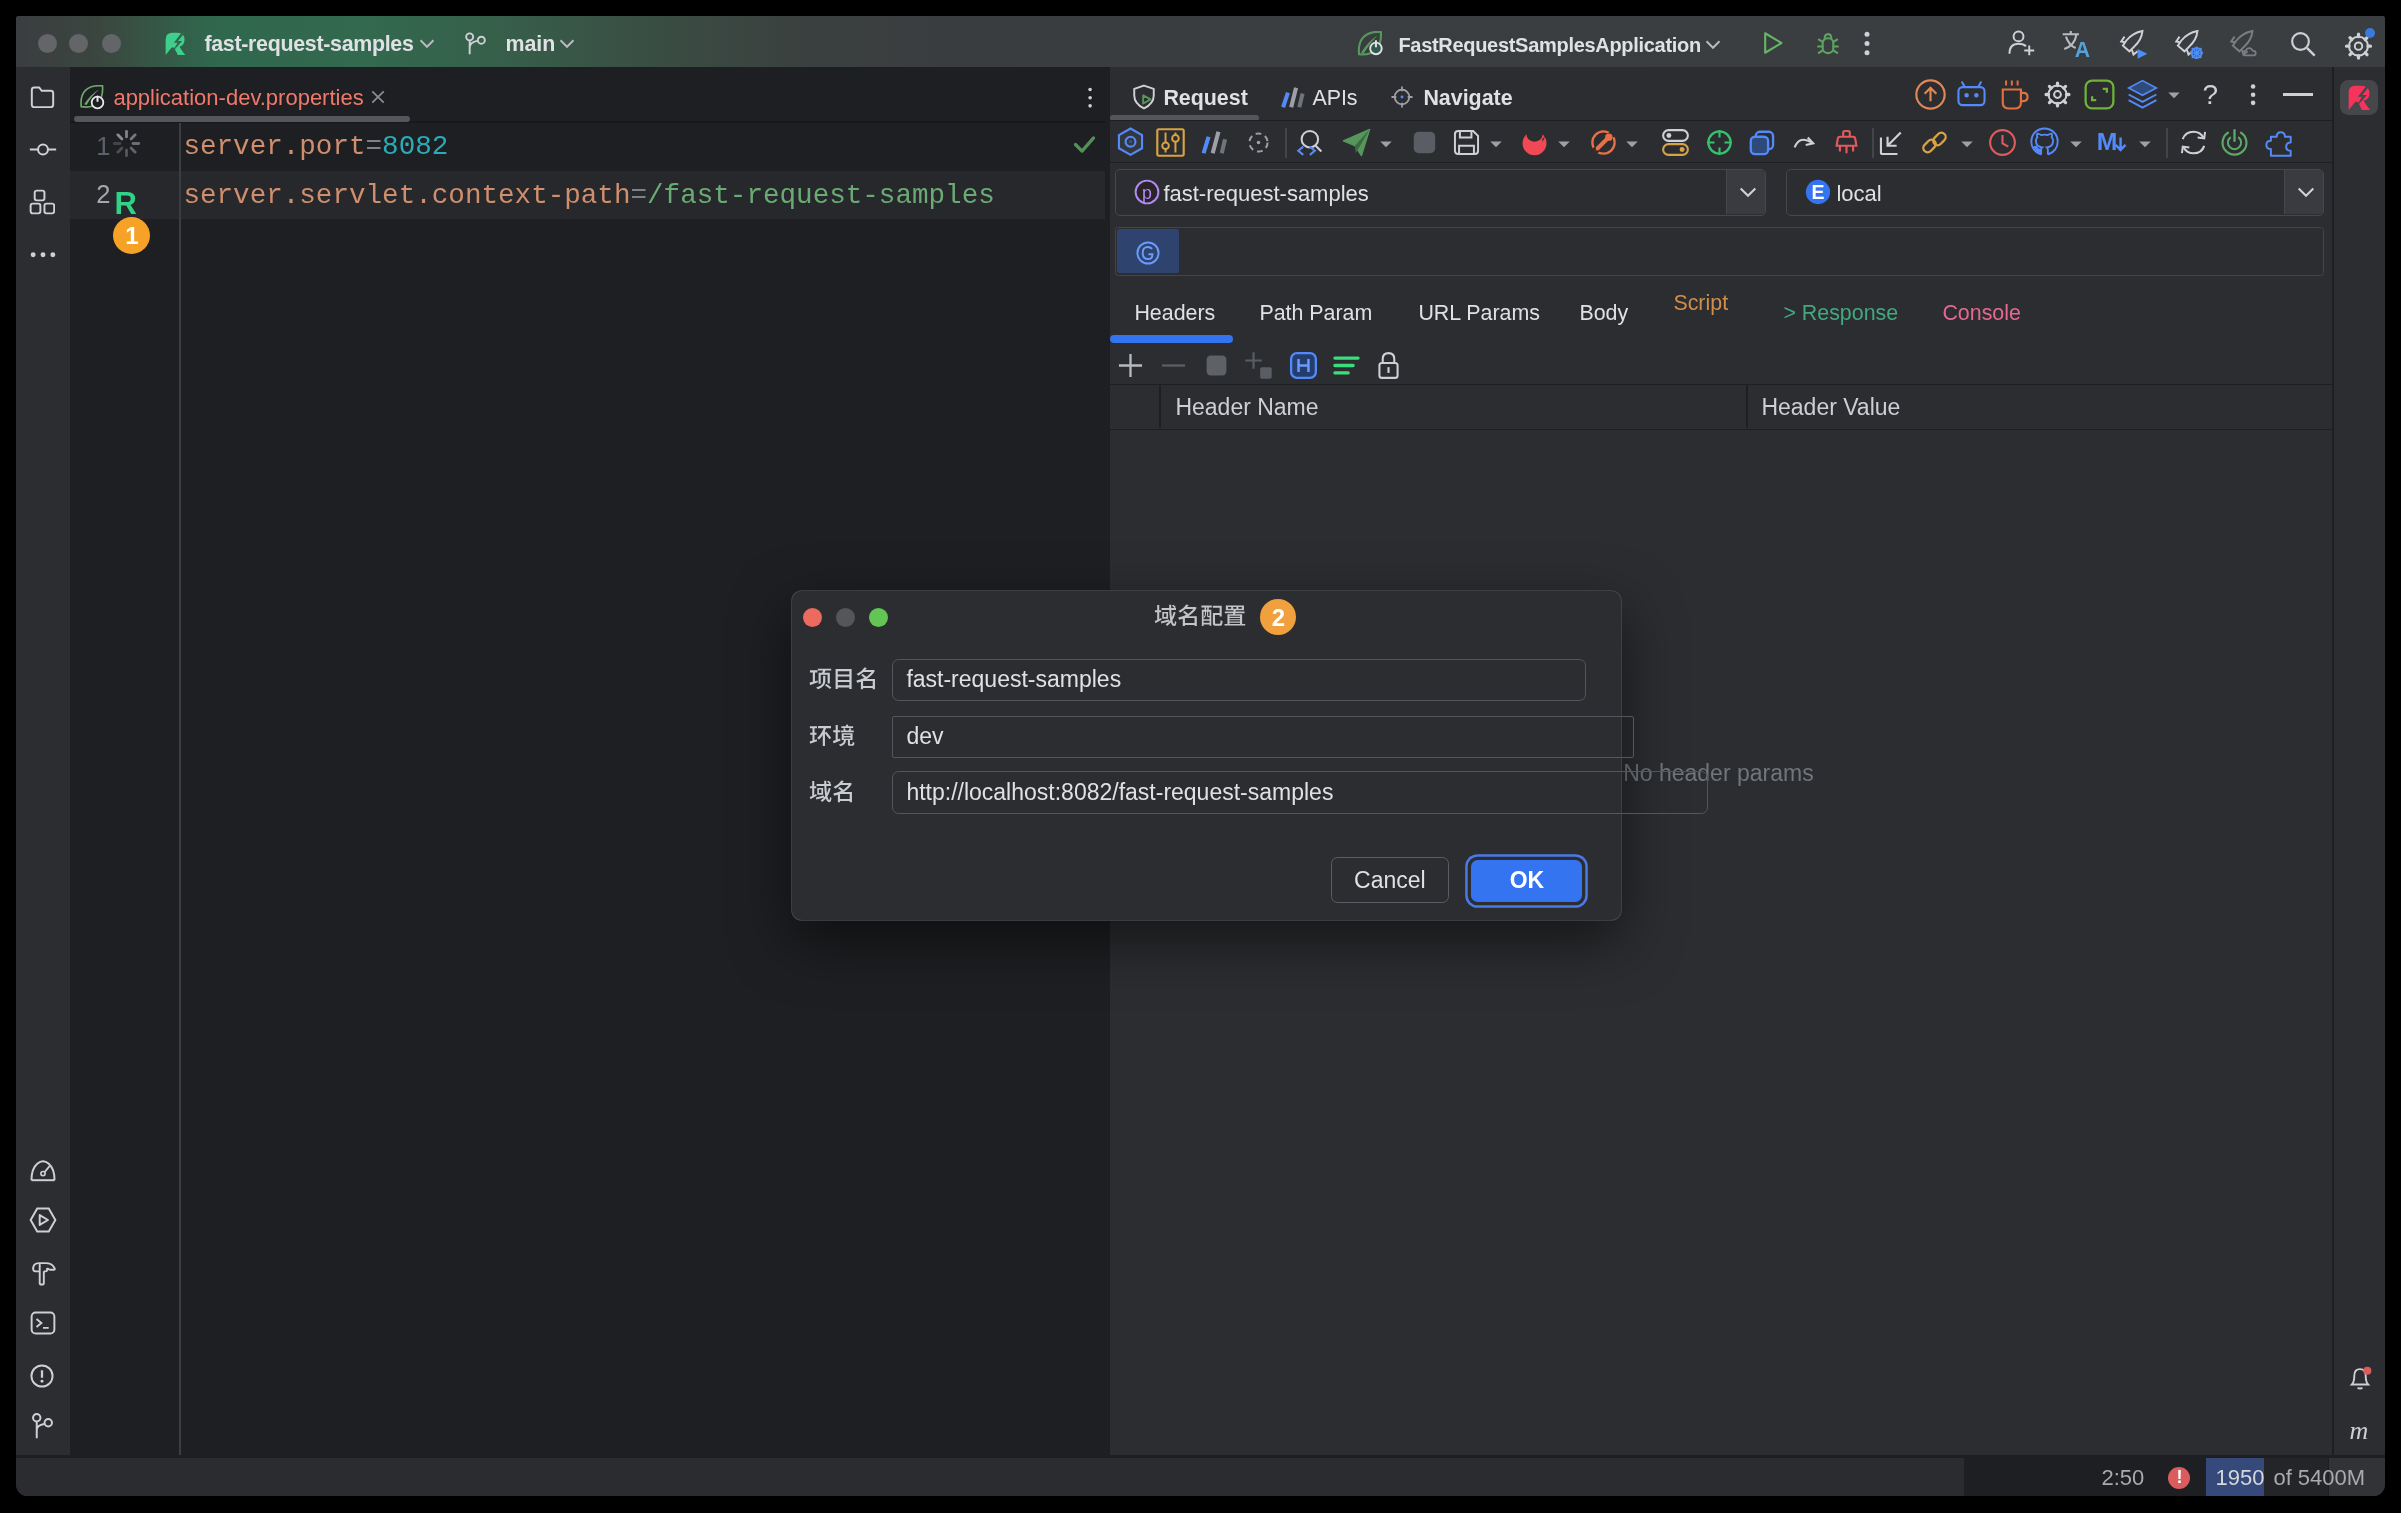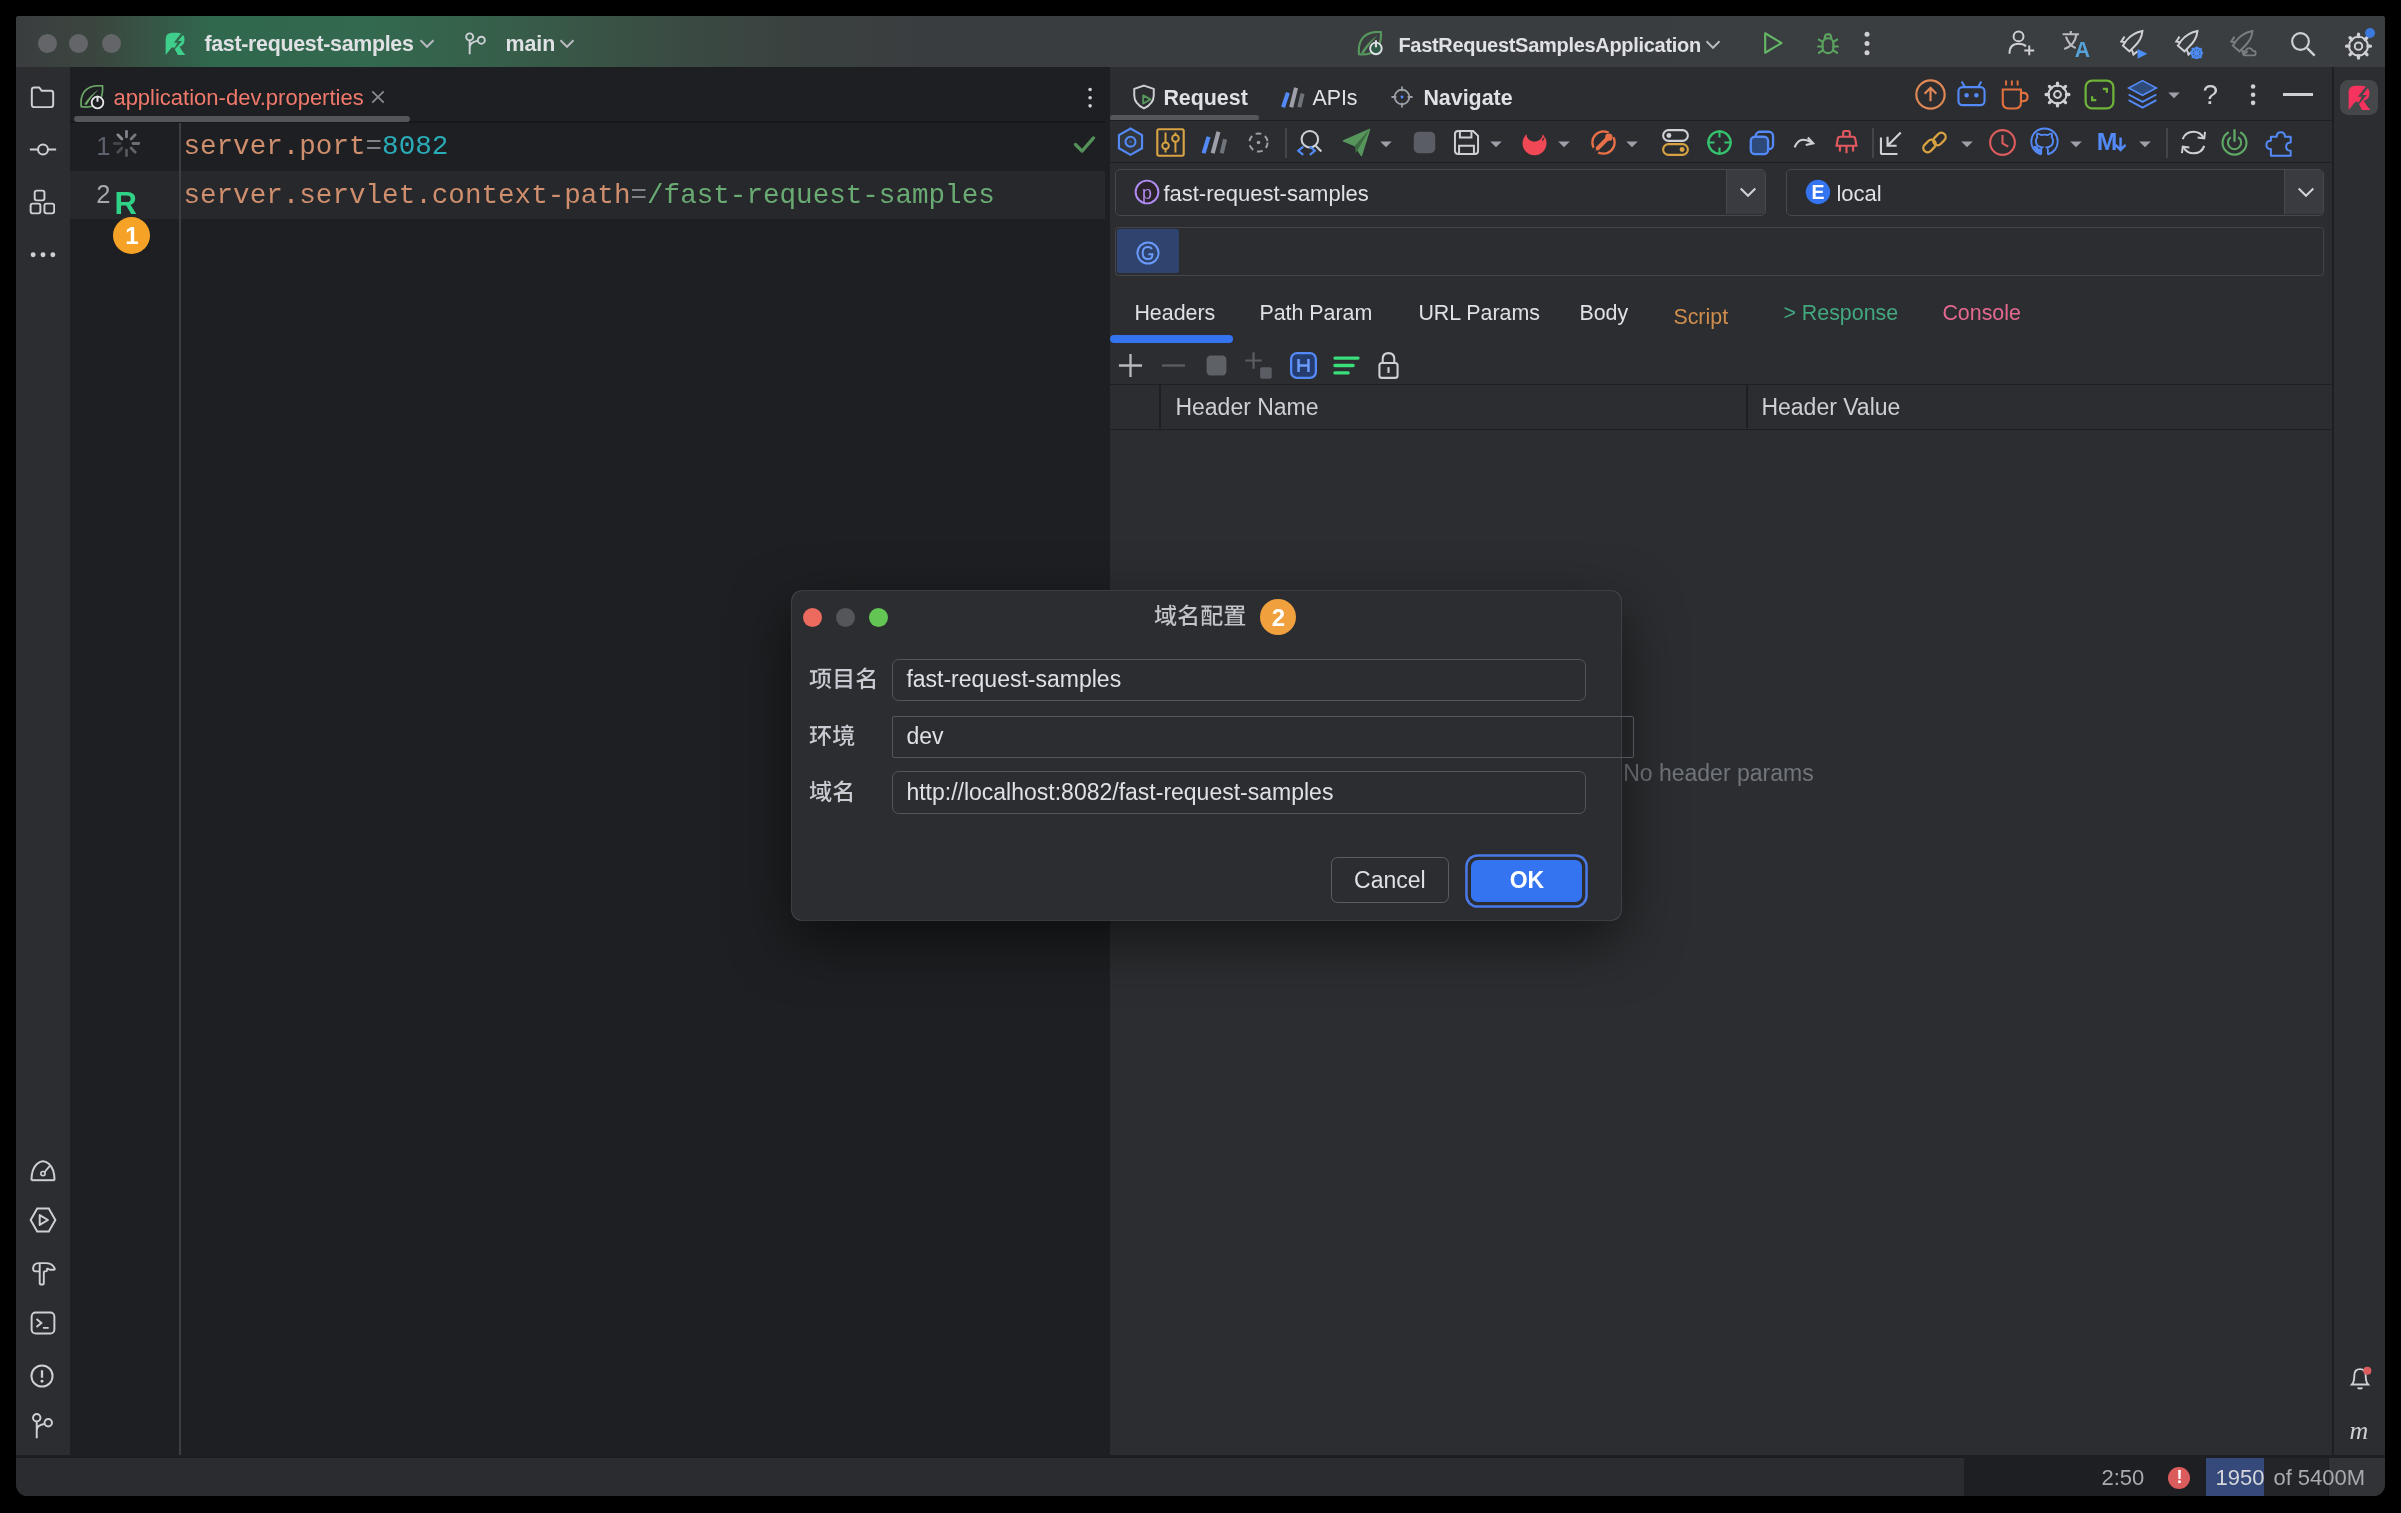--- a/index.html
+++ b/index.html
@@ -492,21 +492,21 @@
           <circle cx="16" cy="16" r="13" fill="none" stroke="#6A9BFA" stroke-width="2.4"></circle>
           <path d="M21 11 Q19 8.5 16 8.5 Q9.5 8.5 9.5 16 Q9.5 23.5 16 23.5 Q21.5 23.5 21.5 17.5 L16.5 17.5" fill="none" stroke="#6A9BFA" stroke-width="2.4"></path>
         </svg>
       </div>
     </div>
 
     <div class="t" style="left:24px;top:234px;font-size:21.4px;color:#DFE1E5">Headers</div>
     <div class="t" style="left:149px;top:234px;font-size:21.4px;color:#DFE1E5">Path Param</div>
     <div class="t" style="left:308px;top:234px;font-size:21.4px;color:#DFE1E5">URL Params</div>
     <div class="t" style="left:469px;top:234px;font-size:21.4px;color:#DFE1E5">Body</div>
-    <div class="t" style="left:563px;top:238px;font-size:21.4px;color:#D08E4D">Script</div>
+    <div class="t" style="left:563px;top:224px;font-size:21.4px;color:#D08E4D">Script</div>
     <div class="t" style="left:673px;top:234px;font-size:21.4px;color:#43A77F">&gt; Response</div>
     <div class="t" style="left:832px;top:234px;font-size:21.4px;color:#E5688F">Console</div>
     <div class="abs" style="left:0px;top:268px;width:123px;height:7.4px;border-radius:4.1px;background:#3574F0"></div>
 
     <div id="tb2">
       <svg class="abs" style="left:3.3px;top:282px" width="33" height="33" viewBox="0 0 40 40">
           <path d="M20 6 L20 34 M6 20 L34 20" stroke="#B6B9BE" stroke-width="2.8"></path>
         </svg>
       <svg class="abs" style="left:47px;top:282px" width="33" height="33" viewBox="0 0 40 40">
           <path d="M6 20 L34 20" stroke="#5A5D63" stroke-width="2.8"></path>
@@ -595,21 +595,21 @@
     <svg class="abs" style="left:16.4px;top:189px" width="48" height="29" viewBox="0 0 58 35" fill="#C9CBD2">
         <path transform="translate(0,24.4) scale(0.028,-0.028)" d="M39.36004638671875 602.2799072265625H311.47998046875V512.8001708984375H39.36004638671875ZM138.400146484375 831.6399536132812H226.7598876953125V161.0799560546875H138.400146484375ZM31.56005859375 138.79986572265625Q84.56005859375 160.4798583984375 159.02005004882812 196.67984008789062Q233.48004150390625 232.87982177734375 309.48004150390625 271.35980224609375L336.199951171875 187.36004638671875Q267.99993896484375 150.2000732421875 197.71994018554688 112.54010009765625Q127.43994140625 74.880126953125 67.0799560546875 44.2801513671875ZM327.79998779296875 700.5598754882812H953.1199340820312V614.4401245117188H327.79998779296875ZM295.5999755859375 114.75982666015625Q340.03997802734375 123.9598388671875 397.0799865722656 137.31985473632812Q454.1199951171875 150.67987060546875 518.3800048828125 166.47988891601562Q582.6400146484375 182.2799072265625 646.8400268554688 198.35992431640625L655.8800048828125 119.2801513671875Q568.1599731445312 94.20013427734375 479.4799499511719 69.68011474609375Q390.7999267578125 45.16009521484375 318.919921875 25.52008056640625ZM655.2800903320312 843.43994140625H746.1998291015625Q745.079833984375 733.1998291015625 748.6798400878906 628.519775390625Q752.2798461914062 523.8397216796875 760.099853515625 430.19970703125Q767.9198608398438 336.5596923828125 779.3998718261719 258.9797058105469Q790.8798828125 181.39971923828125 805.7398986816406 124.57974243164062Q820.5999145507812 67.759765625 837.9999389648438 36.77978515625Q855.3999633789062 5.7998046875 874.6799926757812 5.7998046875Q887.9600219726562 5.7998046875 894.780029296875 37.1998291015625Q901.6000366210938 68.599853515625 903.9200439453125 141.919921875Q917.3200073242188 126.15997314453125 935.9599609375 112.36001586914062Q954.5999145507812 98.56005859375 969.5598754882812 90.9600830078125Q963.1998901367188 24.40008544921875 951.159912109375 -13.759918212890625Q939.1199340820312 -51.919921875 918.1199645996094 -67.73992919921875Q897.1199951171875 -83.5599365234375 862.6000366210938 -83.5599365234375Q821.4400634765625 -83.5599365234375 790.3600769042969 -48.179962158203125Q759.2800903320312 -12.79998779296875 736.60009765625 51.5999755859375Q713.9201049804688 115.99993896484375 698.4201049804688 203.05990600585938Q682.9201049804688 290.119873046875 673.9801025390625 393.9798583984375Q665.0401000976562 497.83984375 660.6600952148438 611.9198608398438Q656.2800903320312 725.9998779296875 655.2800903320312 843.43994140625ZM776.5199584960938 796.1200561523438 830.6798095703125 842.7999267578125Q861.6398315429688 821.4799194335938 895.6598510742188 792.9999084472656Q929.6798706054688 764.5198974609375 947.8798828125 742.0798950195312L891.4800415039062 689.280029296875Q873.4000244140625 712.1600341796875 840.6600036621094 742.4800415039062Q807.9199829101562 772.800048828125 776.5199584960938 796.1200561523438ZM851.400146484375 532.3199462890625 936.8399047851562 516.3599853515625Q887.119873046875 318.6400146484375 796.6598510742188 168.64004516601562Q706.1998291015625 18.64007568359375 572.1198120117188 -76.35992431640625Q565.6398315429688 -68.3199462890625 553.2398681640625 -56.53997802734375Q540.8399047851562 -44.760009765625 527.43994140625 -33.48004150390625Q514.0399780273438 -22.2000732421875 503.8800048828125 -15.28009033203125Q637.8400268554688 69.23992919921875 723.3800659179688 209.33993530273438Q808.9201049804688 349.43994140625 851.400146484375 532.3199462890625ZM428.6798095703125 457.96014404296875V309.03985595703125H535.400146484375V457.96014404296875ZM357.1199951171875 532.199951171875H610.3199462890625V234.24005126953125H357.1199951171875Z"></path>
         <path transform="translate(28,24.4) scale(0.028,-0.028)" d="M308.119873046875 51.2398681640625H788.4801635742188V-35.31988525390625H308.119873046875ZM338.9600830078125 744.7999267578125H783.880126953125V658.68017578125H338.9600830078125ZM395.72015380859375 848.3599243164062 502.9598388671875 826.1199951171875Q440.7598876953125 733.6800537109375 348.33990478515625 649.0200500488281Q255.919921875 564.3600463867188 125.199951171875 497.24005126953125Q118.719970703125 509.08001708984375 107.16000366210938 523.219970703125Q95.60003662109375 537.3599243164062 83.2000732421875 550.6598815917969Q70.80010986328125 563.9598388671875 59.5201416015625 571.559814453125Q141.64013671875 609.079833984375 206.24014282226562 655.4798583984375Q270.84014892578125 701.8798828125 318.5001525878906 751.39990234375Q366.16015625 800.919921875 395.72015380859375 848.3599243164062ZM750.480224609375 744.7999267578125H769.2401733398438L785.3201293945312 749.5999145507812L849.919921875 711.280029296875Q798.0399169921875 607.1200561523438 716.1199035644531 523.4800720214844Q634.1998901367188 439.840087890625 532.0998840332031 375.54010009765625Q429.9998779296875 311.2401123046875 316.2998962402344 265.94012451171875Q202.59991455078125 220.64013671875 87.5999755859375 193.72015380859375Q83.239990234375 206.68011474609375 74.86001586914062 222.88006591796875Q66.48004150390625 239.08001708984375 57.100067138671875 254.719970703125Q47.7200927734375 270.35992431640625 38.56011962890625 280.639892578125Q125.840087890625 298.7598876953125 213.24008178710938 327.9798889160156Q300.64007568359375 357.19989013671875 382.1200866699219 397.57989501953125Q463.60009765625 437.95989990234375 534.5001220703125 488.71990966796875Q605.400146484375 539.4799194335938 660.7401733398438 600.1199340820312Q716.0802001953125 660.7599487304688 750.480224609375 729.8399658203125ZM251.24017333984375 517.920166015625 324.75994873046875 571.8800048828125Q357.51995849609375 549.8800048828125 394.2399597167969 521.8200073242188Q430.9599609375 493.760009765625 464.4599609375 465.6400146484375Q497.9599609375 437.52001953125 519.5199584960938 414.84002685546875L441.52020263671875 353.0802001953125Q422.2001953125 376.2001953125 389.76019287109375 405.1001892089844Q357.3201904296875 434.00018310546875 320.940185546875 463.9001770019531Q284.5601806640625 493.8001708984375 251.24017333984375 517.920166015625ZM756.1202392578125 349.2398681640625H853.43994140625V-83.5599365234375H756.1202392578125ZM340.35980224609375 349.2398681640625H781.5601806640625V262.68011474609375H340.35980224609375V-83.43994140625H245.840087890625V276.800048828125L319.19989013671875 349.2398681640625Z"></path>
       </svg>
     <div class="abs" style="left:100px;top:68px;width:694px;height:42px;border:1.6px solid #53565C;border-radius:6.6px">
       <div class="t" style="left:13px;top:5.8px;font-size:23px;color:#DFE1E5">fast-request-samples</div>
     </div>
     <div class="abs" style="left:100px;top:125px;width:742px;height:42px;border:1.6px solid #53565C;border-radius:2px">
       <div class="t" style="left:13px;top:5.8px;font-size:23px;color:#DFE1E5">dev</div>
     </div>
-    <div class="abs" style="left:100px;top:180px;width:694px;height:43px;border:1.6px solid #53565C;border-radius:6.6px">
+    <div class="abs" style="left:100px;top:180px;width:816px;height:43px;border:1.6px solid #53565C;border-radius:6.6px">
       <div class="t" style="left:13px;top:6.6px;font-size:23px;color:#DFE1E5">http://localhost:8082/fast-request-samples</div>
     </div>
     <div class="abs" style="left:539px;top:266px;width:118px;height:46px;border:1.6px solid #5A5D63;border-radius:6.6px">
       <div class="t" style="left:0;top:8.2px;width:115px;text-align:center;font-size:23px;color:#DFE1E5">Cancel</div>
     </div>
     <div class="abs" style="left:679px;top:269px;width:111px;height:42px;border-radius:6.6px;background:#3574F0;box-shadow:0 0 0 3.3px #2B2D30,0 0 0 5.8px #4A79E8">
       <div class="t" style="left:0;top:6.6px;width:111px;text-align:center;font-size:23px;font-weight:600;color:#FFF">OK</div>
     </div>
   </div>
 </div>

